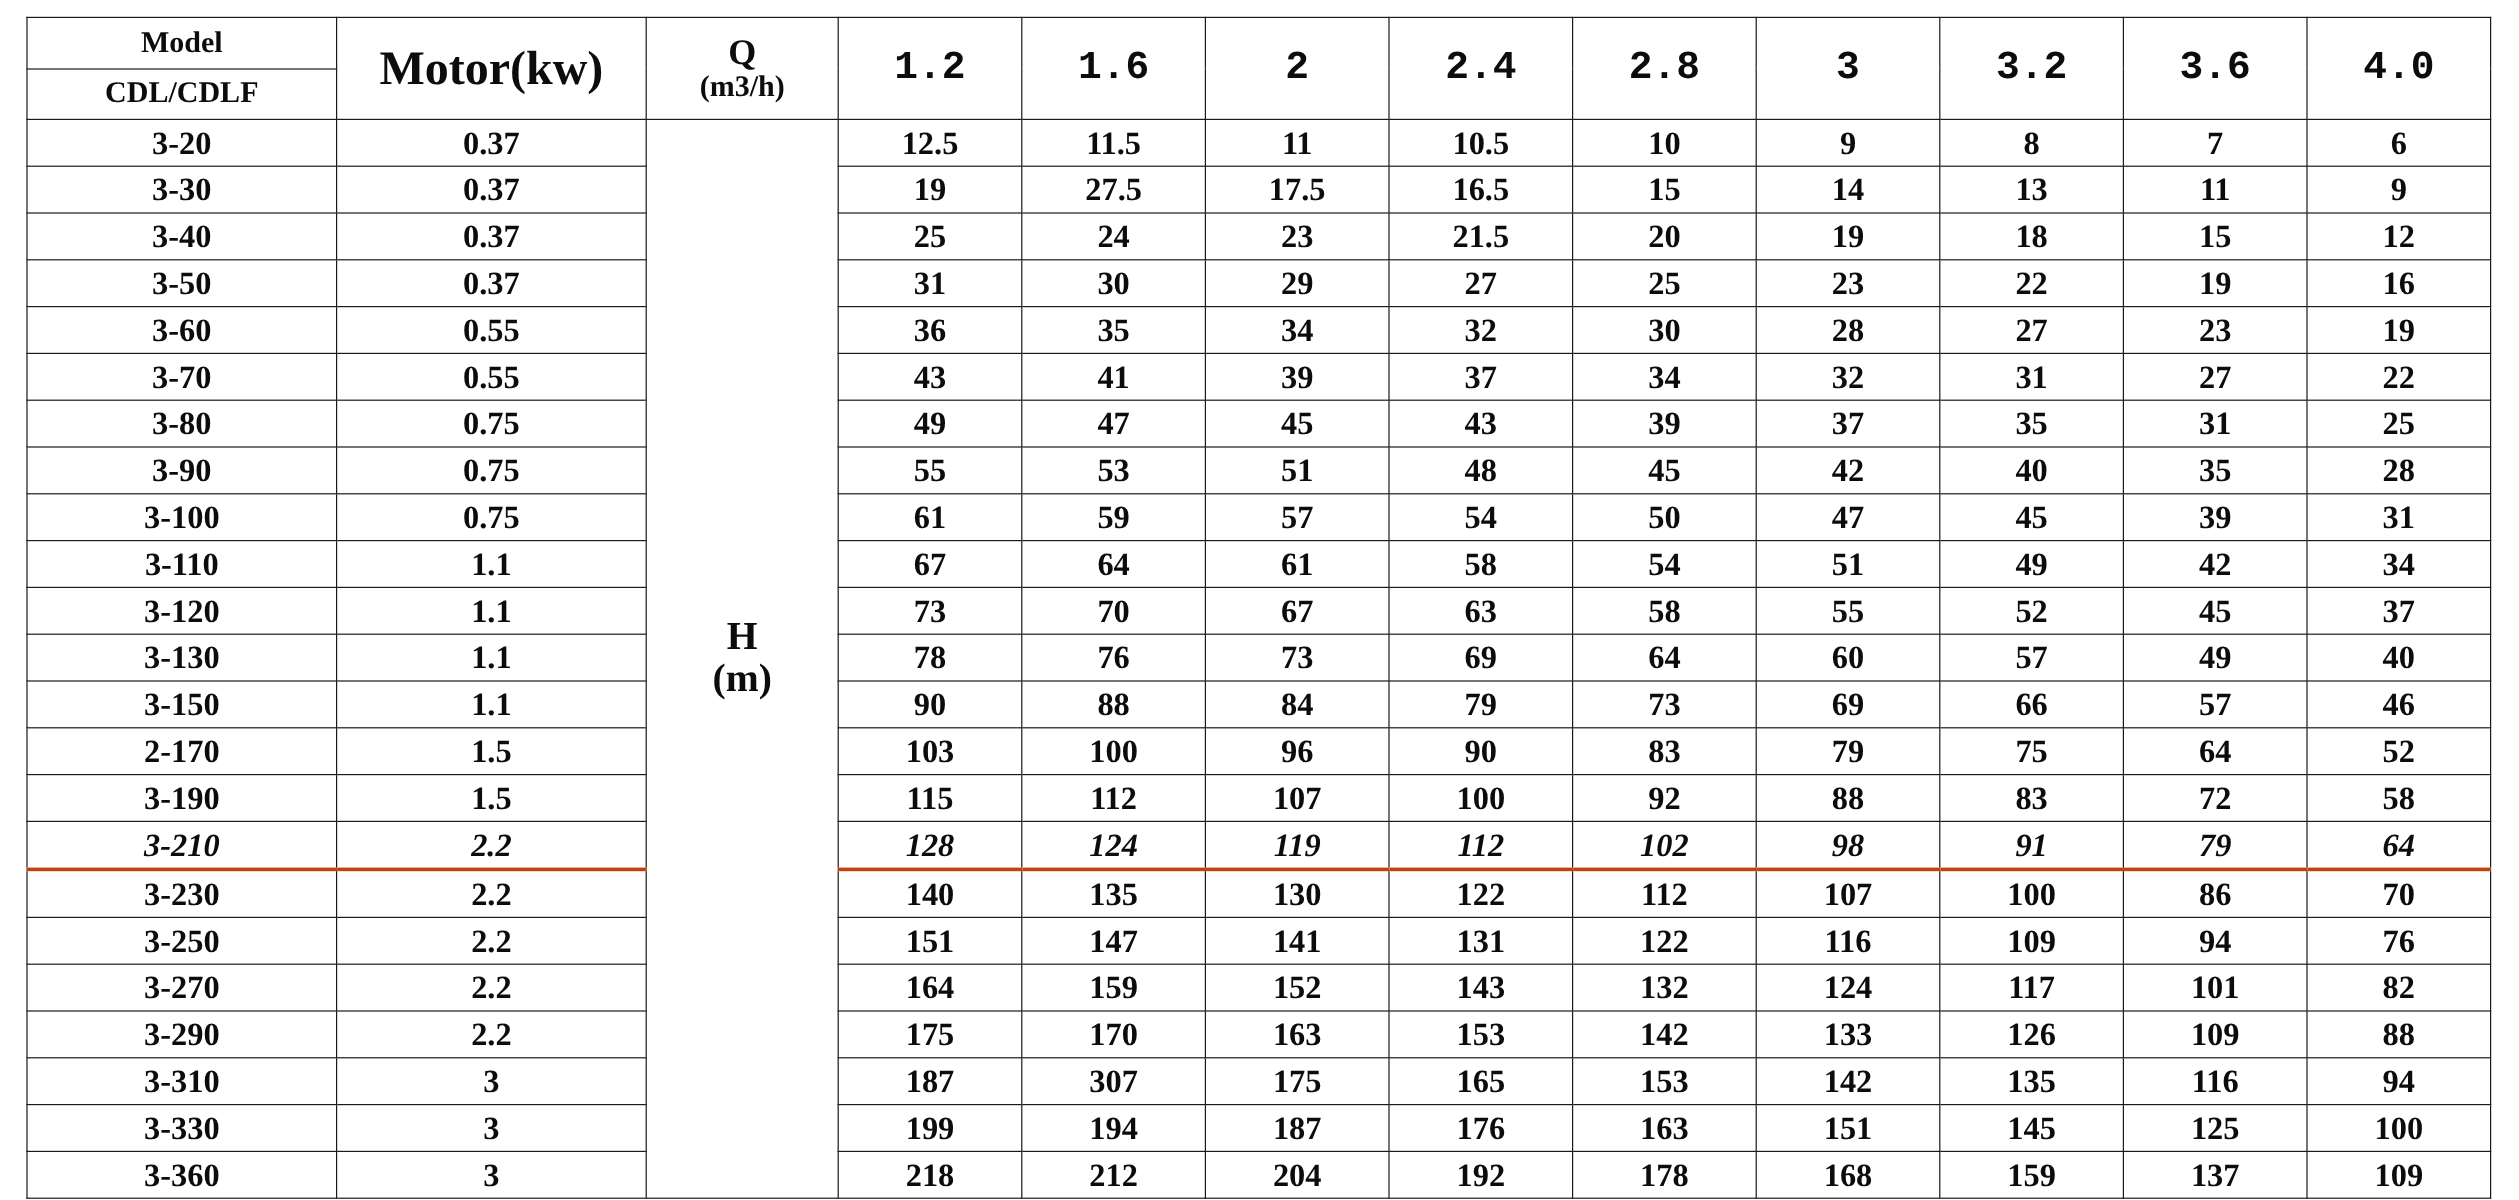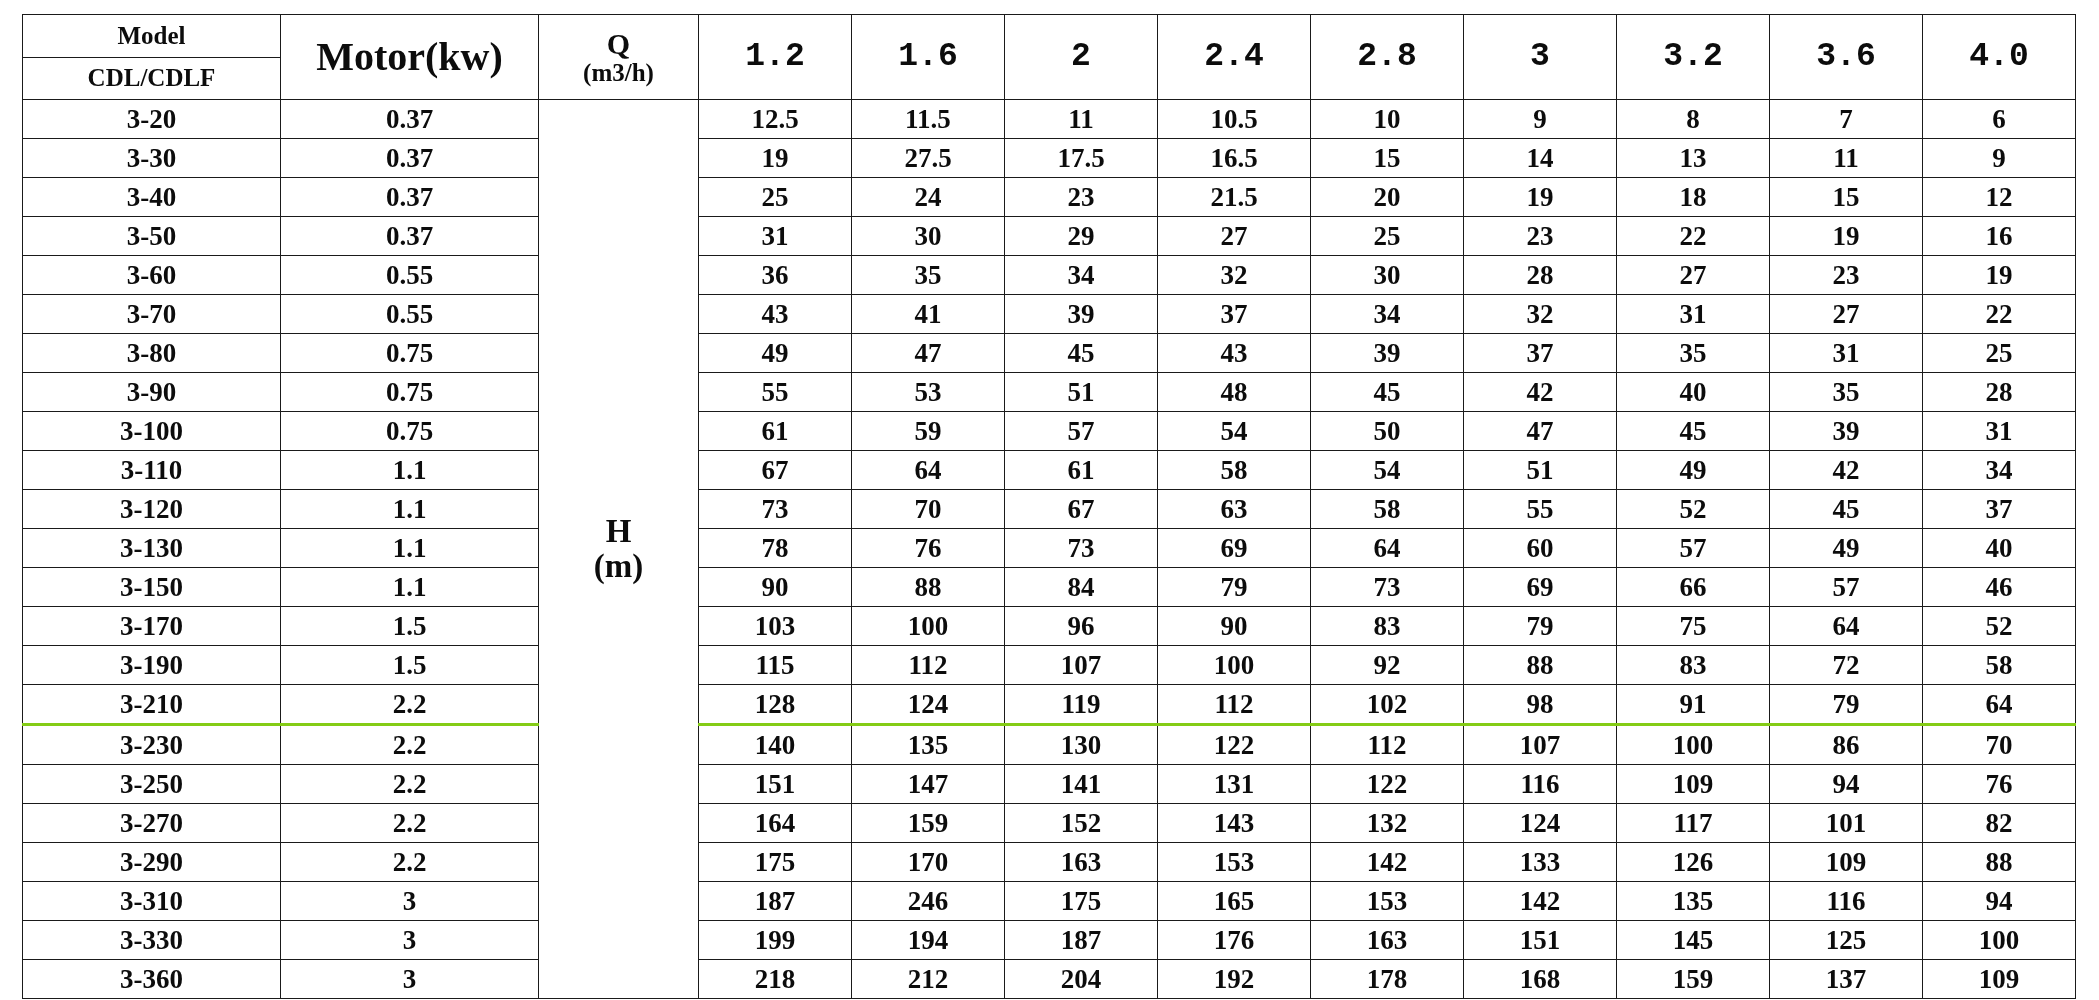--- a/index.html
+++ b/index.html
@@ -71,21 +71,21 @@
   td.model-cell { font-size: 27px; }
   td.motor-cell { font-size: 27px; margin-top: 26px; }
   td.h-axis {
     font-size: 33px;
     line-height: 2.0;
     vertical-align: middle;
   }
   td.h-axis .h-line { display: block; }
 
   
-  tr.sep-below td { border-bottom: 3px solid #84cc16; }
+  tr.sep-below td { border-bottom: 3px solid #c2410c; font-style: italic; }
 </style>
 </head>
 <body>
 
 <div class="sheet">
   <table class="perf">
     <colgroup>
       <col class="c-model">
       <col class="c-motor">
       <col class="c-q">
@@ -289,21 +289,21 @@
         <td>88</td>
         <td>84</td>
         <td>79</td>
         <td>73</td>
         <td>69</td>
         <td>66</td>
         <td>57</td>
         <td>46</td>
       </tr>
       <tr>
-        <td class="model-cell">3-170</td>
+        <td class="model-cell">2-170</td>
         <td class="motor-cell">1.5</td>
         <td>103</td>
         <td>100</td>
         <td>96</td>
         <td>90</td>
         <td>83</td>
         <td>79</td>
         <td>75</td>
         <td>64</td>
         <td>52</td>
@@ -383,21 +383,21 @@
         <td>142</td>
         <td>133</td>
         <td>126</td>
         <td>109</td>
         <td>88</td>
       </tr>
       <tr>
         <td class="model-cell">3-310</td>
         <td class="motor-cell">3</td>
         <td>187</td>
-        <td>246</td>
+        <td>307</td>
         <td>175</td>
         <td>165</td>
         <td>153</td>
         <td>142</td>
         <td>135</td>
         <td>116</td>
         <td>94</td>
       </tr>
       <tr>
         <td class="model-cell">3-330</td>

